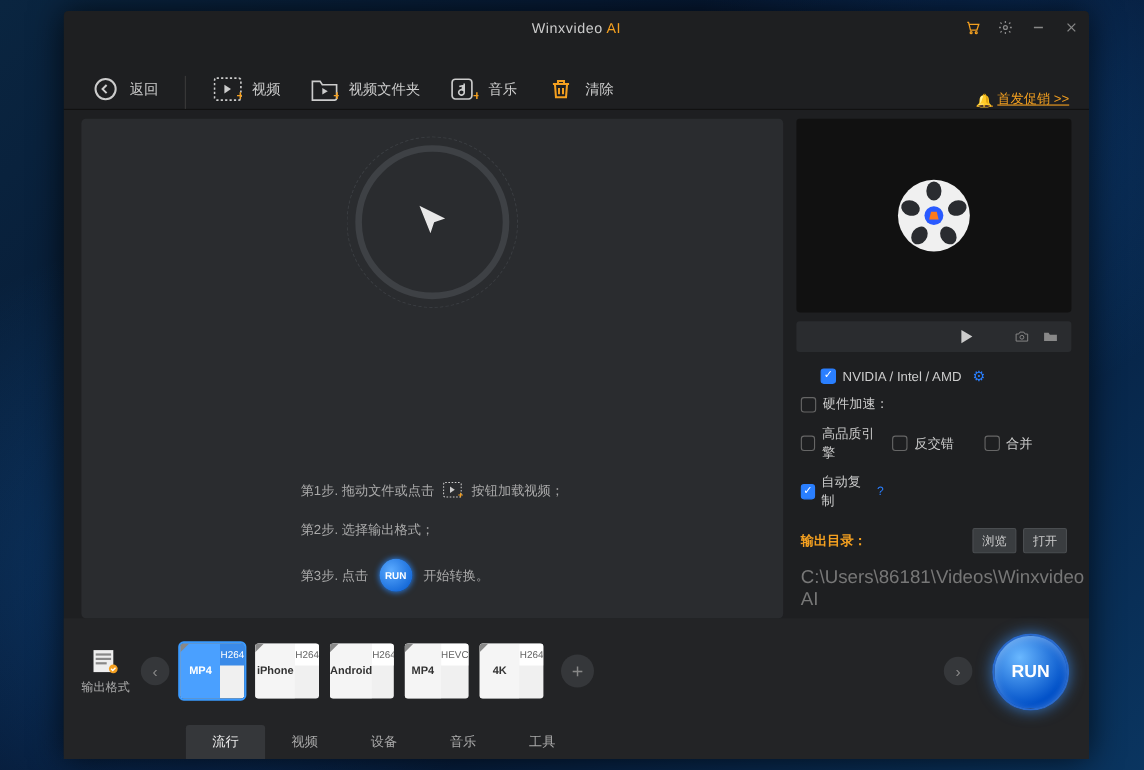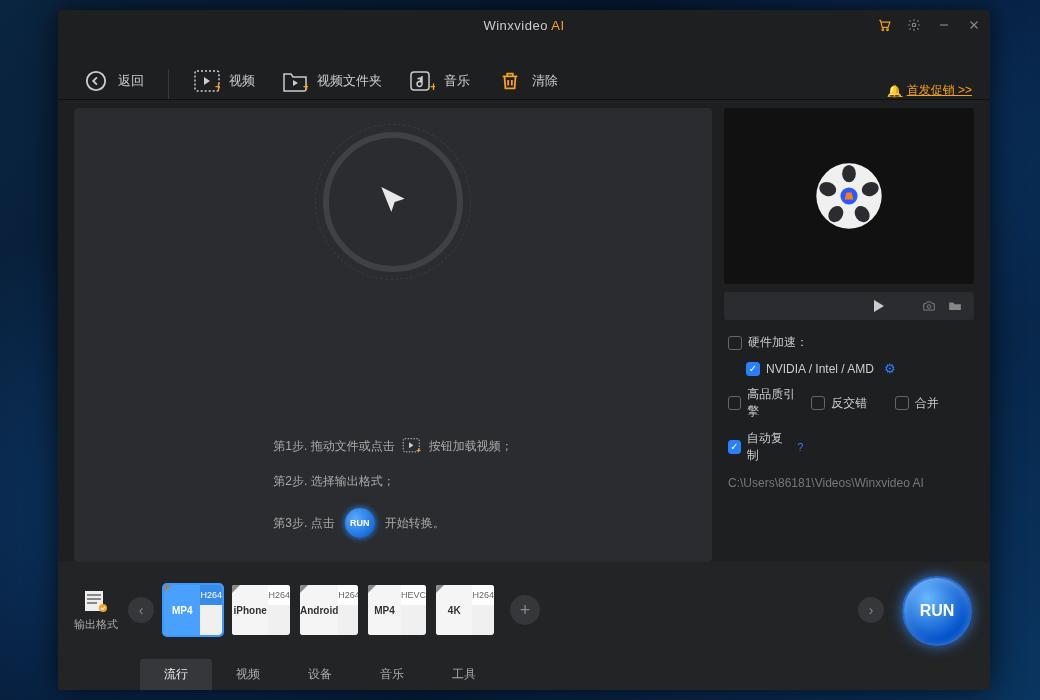--- a/index.html
+++ b/index.html
@@ -42,37 +42,37 @@
 .optrow { display: flex; align-items: center; gap: 6px; }
 .optgrid { display: grid; grid-template-columns: 1fr 1fr 1fr; gap: 10px 8px; }
 .cb { width: 14px; height: 14px; border: 1px solid #666; border-radius: 3px; display: inline-flex; align-items: center; justify-content: center; cursor: pointer; }
 .cb.on { background: #2a7fff; border-color: #2a7fff; }
 .cb.on::after { content: '✓'; color: #fff; font-size: 10px; line-height: 1; }
 .gearico { color: #2a7fff; font-size: 13px; margin-left: 4px; cursor: pointer; }
 .helpico { color: #2a7fff; font-size: 11px; margin-left: 2px; cursor: pointer; }
 .outrow { display: flex; align-items: center; gap: 6px; margin-top: 6px; }
 .outrow .lbl { color: #f4a020; font-size: 12px; font-weight: bold; }
 .outbtn { background: #3a3d40; border: 1px solid #4a4d50; color: #ccc; font-size: 11px; padding: 3px 8px; border-radius: 2px; cursor: pointer; }
-.outpath { color: #777; font-size: 12px; margin-top: 2px; }
+.outpath { color: #777; font-size: 17px; margin-top: 2px; }
 .bottom { height: 128px; display: flex; flex-direction: column; background: #232426; }
 .formats { flex: 1; display: flex; align-items: center; padding: 0 16px; gap: 10px; position: relative; }
 .fmtlabel { display: flex; flex-direction: column; align-items: center; gap: 4px; font-size: 11px; color: #aaa; }
 .fmtlabel svg { width: 26px; height: 24px; }
 .navcir { width: 26px; height: 26px; border-radius: 50%; background: #35373a; display: flex; align-items: center; justify-content: center; cursor: pointer; color: #888; font-size: 14px; }
 .fmtcards { display: flex; gap: 10px; }
 .fcard { width: 58px; height: 50px; background: #f0f0f0; border-radius: 3px; display: flex; flex-direction: row; overflow: hidden; cursor: pointer; }
 .fcard.sel { outline: 2px solid #3a9aff; }
 .fcard .top { flex: 1; background: #f5f5f5; display: flex; align-items: center; justify-content: center; font-size: 10px; color: #333; font-weight: bold; position: relative; }
 .fcard.sel .top { background: #4aa0ff; color: #fff; }
 .fcard .top::before { content:''; position:absolute; left:0; top:0; border-top:8px solid #888; border-right:8px solid transparent; }
 .fcard .bot { height: 20px; background: #fff; display: flex; align-items: center; justify-content: center; font-size: 9px; color: #666; }
 .fcard.sel .bot { background: #3a8ae8; color: #fff; }
 .addcir { width: 30px; height: 30px; border-radius: 50%; background: #35373a; display: flex; align-items: center; justify-content: center; cursor: pointer; color: #888; font-size: 18px; margin-left: 6px; }
 .runbig { position: absolute; right: 18px; top: 14px; width: 70px; height: 70px; border-radius: 50%; background: radial-gradient(circle at 35% 30%, #6ab8ff, #0050c8 70%); display: flex; align-items: center; justify-content: center; color: #fff; font-weight: bold; font-size: 16px; box-shadow: 0 0 14px rgba(60,150,255,.7), inset 0 2px 8px rgba(255,255,255,.3); cursor: pointer; border: 2px solid #2a6acc; }
-.btabs { height: 32px; display: flex; align-items: center; padding-left: 82px; gap: 0; }
+.btabs { height: 32px; display: flex; align-items: center; padding-left: 111px; gap: 0; }
 .btab { padding: 7px 24px; font-size: 12px; color: #aaa; cursor: pointer; }
 .btab.act { background: #35373a; color: #eee; border-radius: 3px 3px 0 0; }
 </style>
 </head>
 <body>
 <div class="bgdeco"></div>
 
 <div class="app">
 
   <div class="titlebar">
@@ -217,48 +217,54 @@
           <svg viewBox="0 0 24 20">
               <path d="M3 6h4l2-3h6l2 3h4v11H3z" fill="none" stroke="#888" stroke-width="1.5"></path>
               <circle cx="12" cy="11" r="3" fill="none" stroke="#888" stroke-width="1.5"></circle>
             </svg>
           <svg viewBox="0 0 24 20">
               <path d="M2 4h7l2 3h11v10H2z" fill="#888"></path>
             </svg>
         </div>
       </div>
       <div class="opts">
-        <div class="optrow">
-          <span class="cb"></span>
-          <span>硬件加速：</span>
-        </div>
         <div class="optrow" style="margin-left:18px">
           <span class="cb on"></span>
           <span>NVIDIA / Intel / AMD</span>
           <span class="gearico">⚙</span>
+        </div>
+        <div class="optrow">
+          <span class="cb"></span>
+          <span>硬件加速：</span>
         </div>
         <div class="optgrid">
           <div class="optrow">
               <span class="cb"></span>
               <span>高品质引擎</span>
             </div>
           <div class="optrow">
               <span class="cb"></span>
               <span>反交错</span>
             </div>
           <div class="optrow">
               <span class="cb"></span>
               <span>合并</span>
             </div>
           <div class="optrow">
               <span class="cb on"></span>
               <span>自动复制</span>
               <span class="helpico">?</span>
             </div>
         </div>
+        <div class="outrow">
+          <span class="lbl">输出目录：</span>
+          <span style="flex:1"></span>
+          <button class="outbtn">浏览</button>
+          <button class="outbtn">打开</button>
+        </div>
         <div class="outpath">C:\Users\86181\Videos\Winxvideo AI</div>
       </div>
     </div>
   </div>
 
   <div class="bottom">
     <div class="formats">
       <div class="fmtlabel">
         <svg viewBox="0 0 26 24">
             <rect x="2" y="2" width="18" height="20" fill="#eee"></rect>

